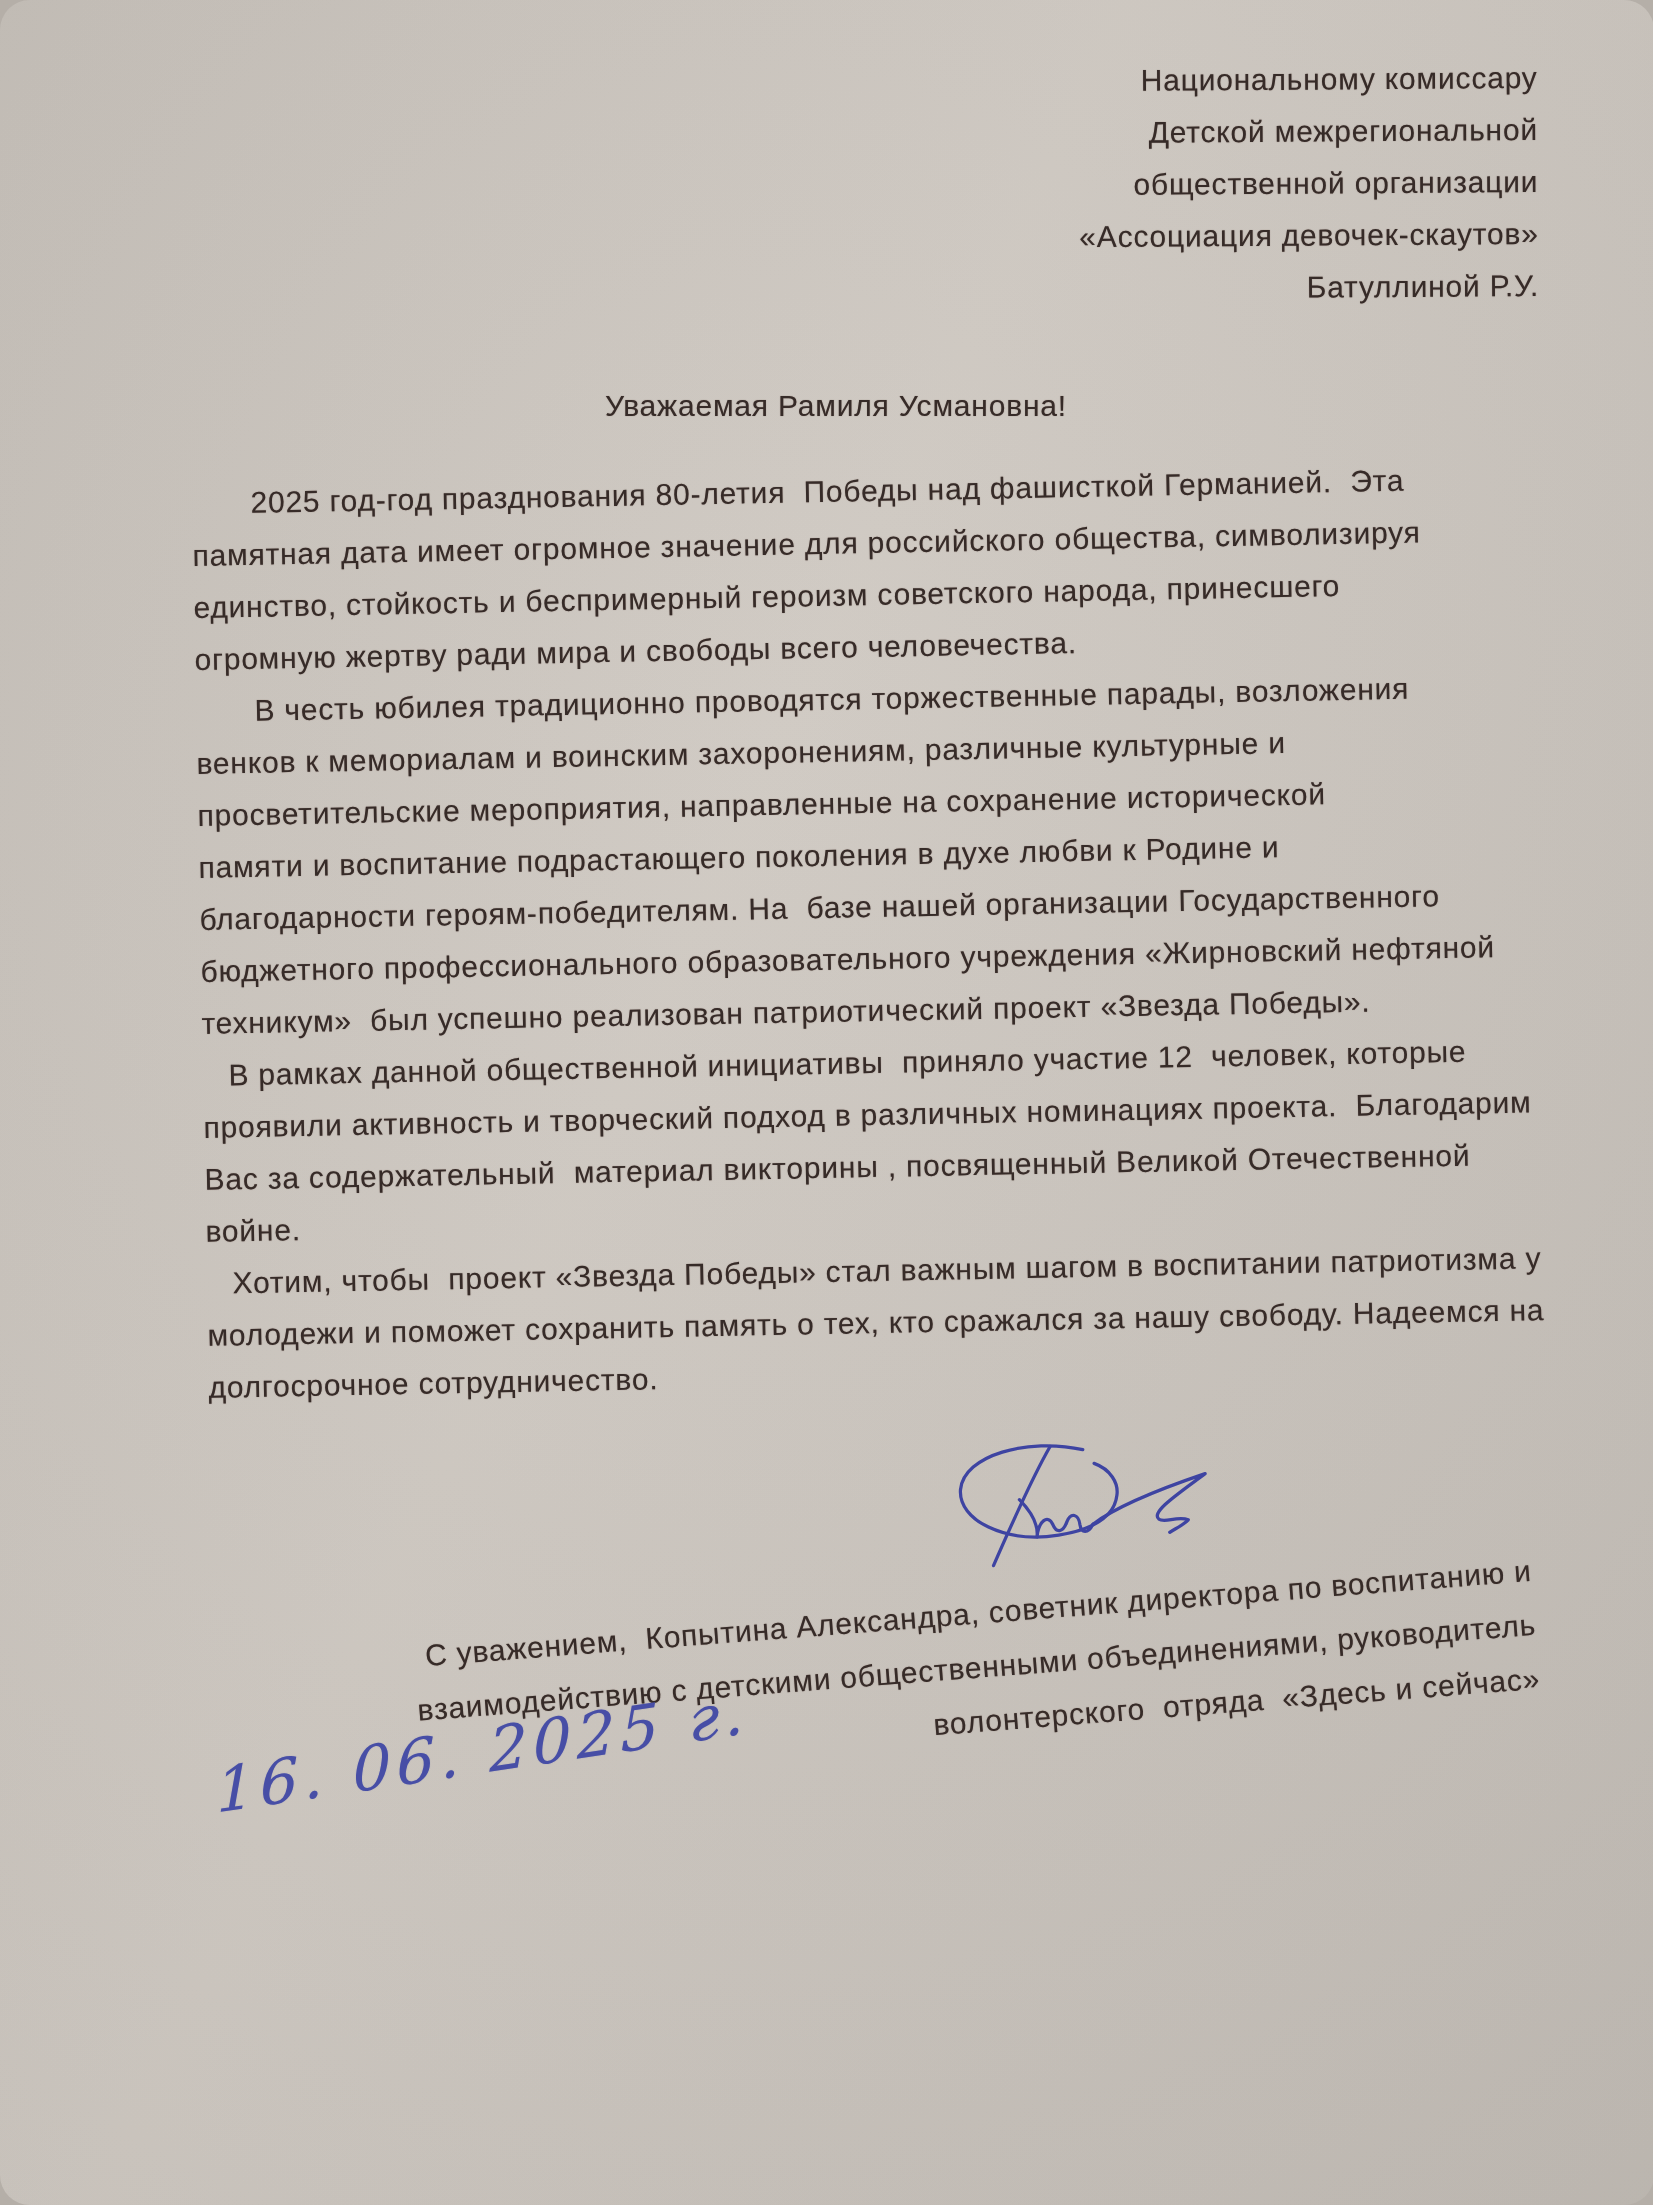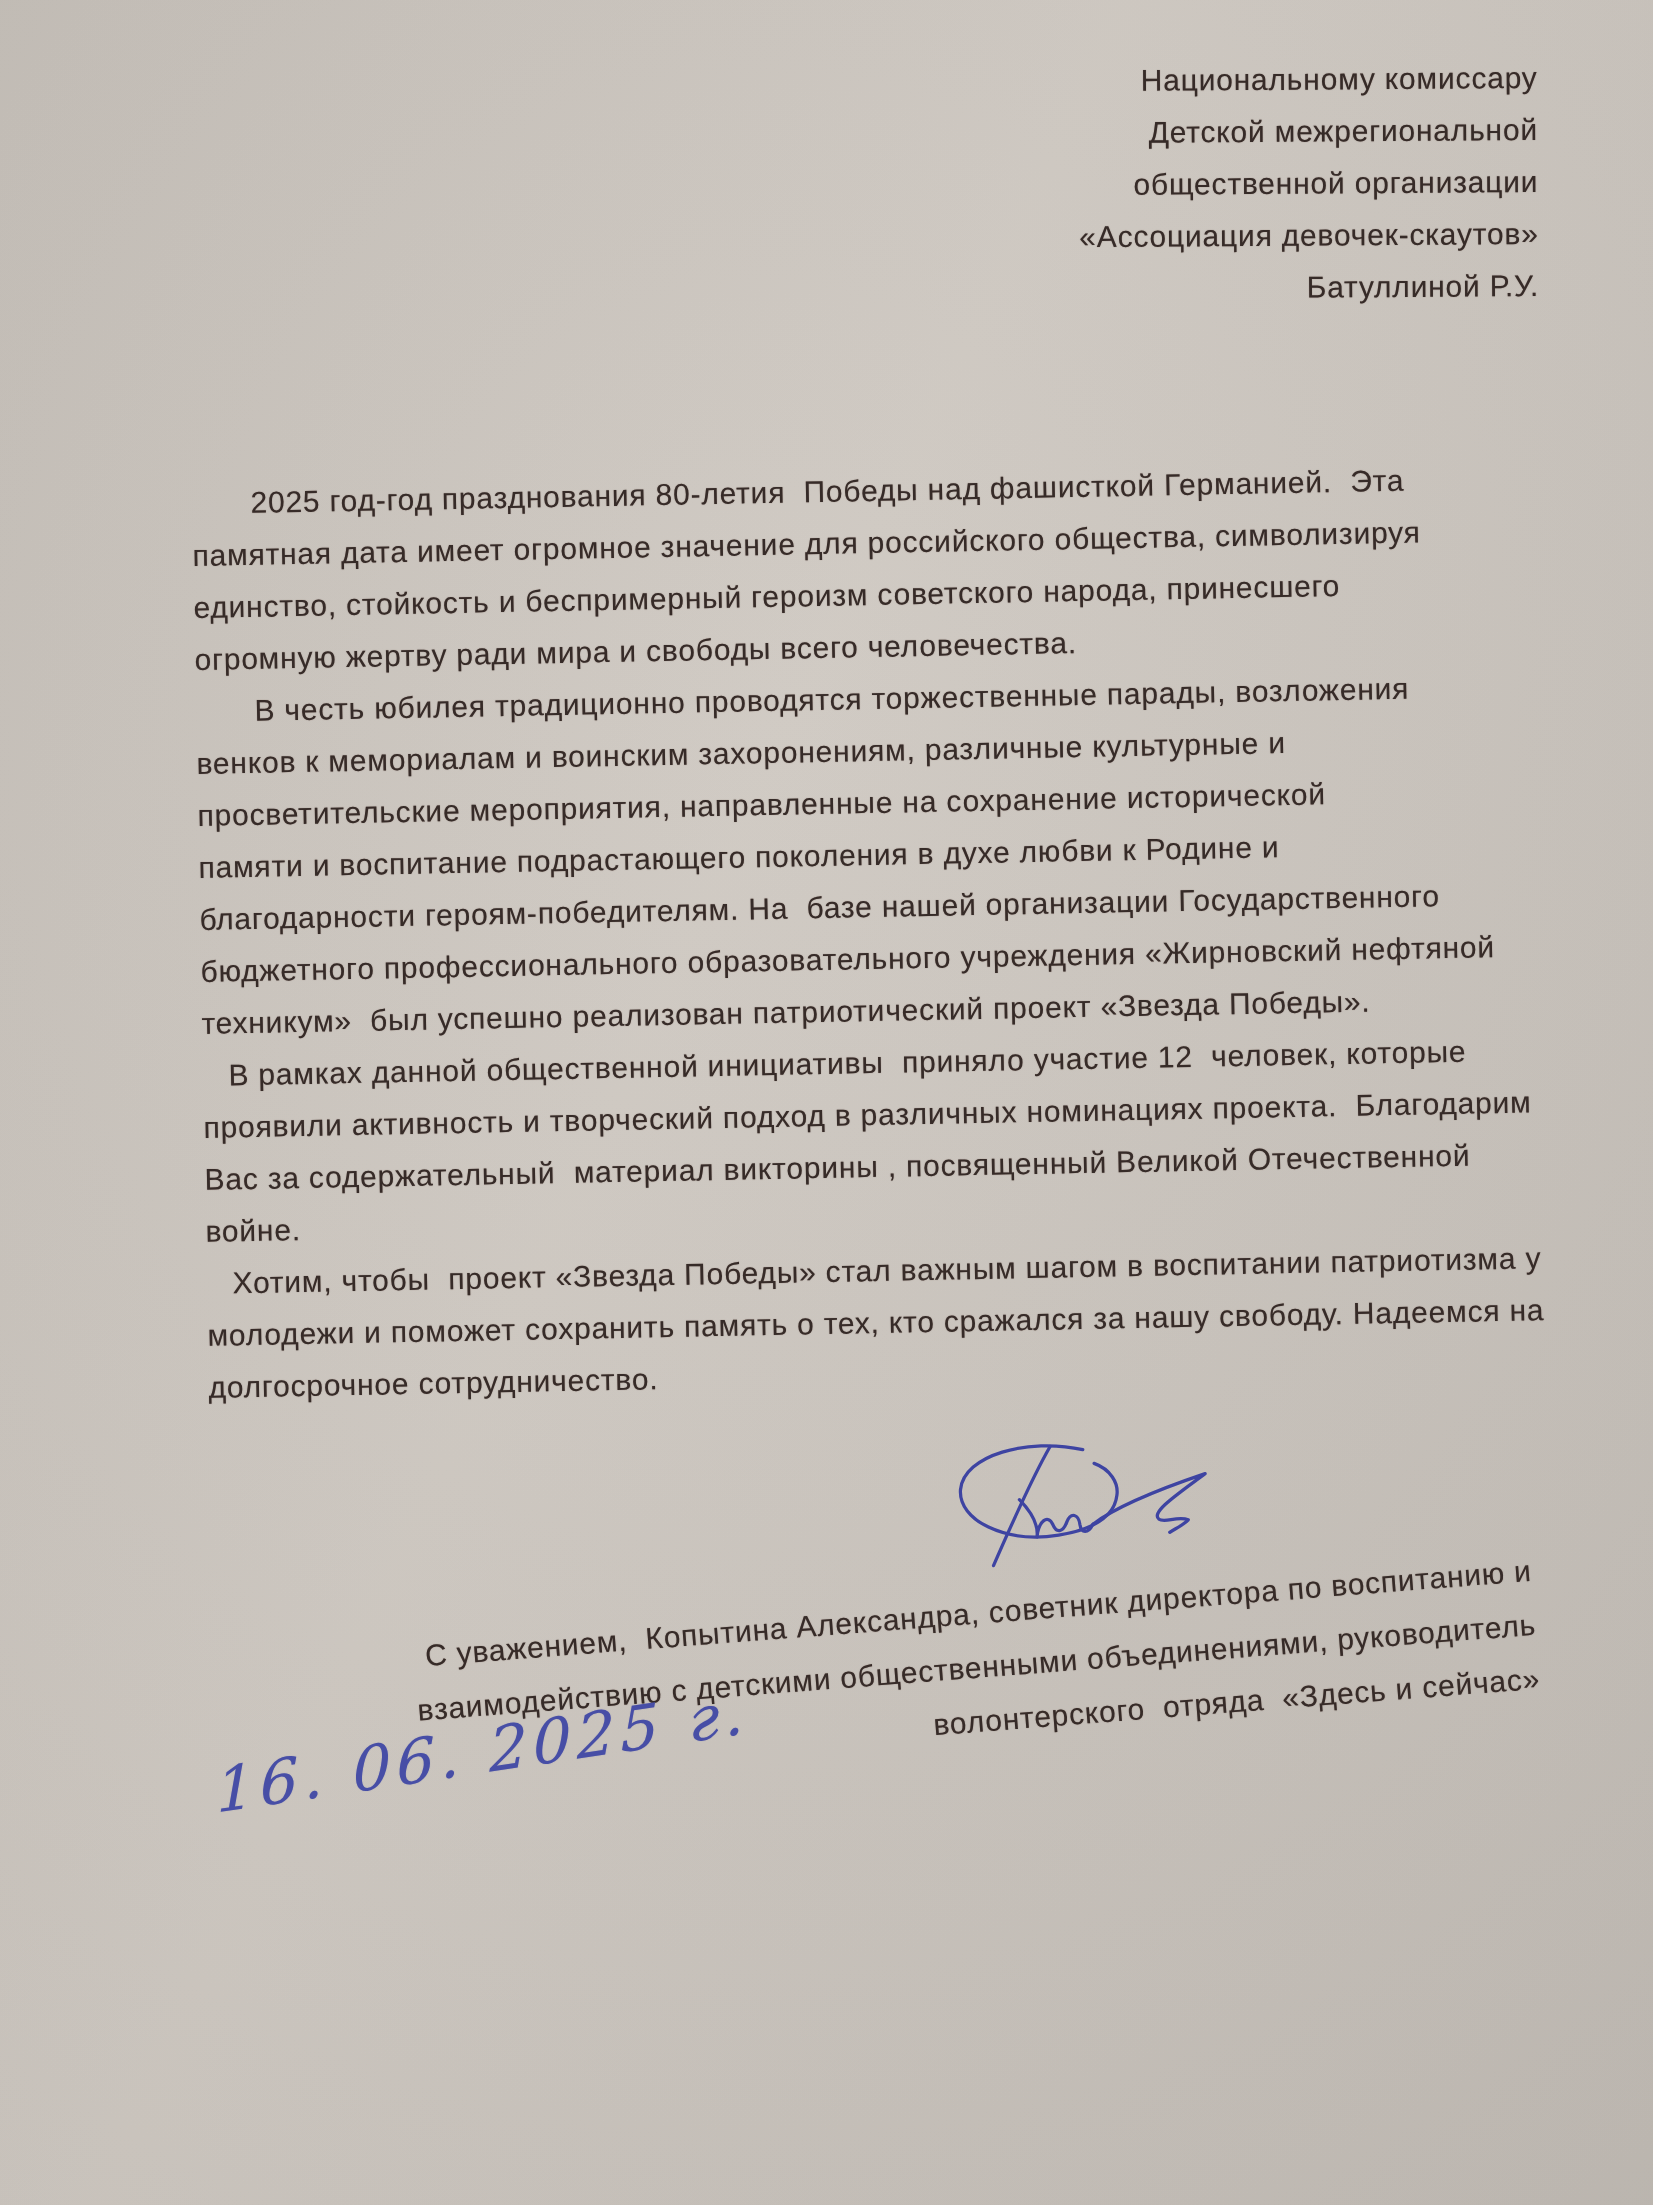--- a/index.html
+++ b/index.html
@@ -9,20 +9,21 @@
   }
   .page {
     position: relative;
     width: 1654px;
     height: 2205px;
     overflow: hidden;
     background:
       radial-gradient(130% 110% at 46% 32%, #cfc9c2 0%, #c9c3bc 52%, #c2bcb5 100%);
     font-family: "Liberation Sans", sans-serif;
     color: #362b28;
+    border-radius: 30px;
   }
   .vignette {
     position: absolute;
     inset: 0;
     background: linear-gradient(115deg, rgba(0,0,0,0.045) 0%, rgba(255,255,255,0.035) 42%, rgba(0,0,0,0.055) 100%);
     pointer-events: none;
   }
   .printed {
     font-size: 30px;
     line-height: 52px;
@@ -102,20 +103,21 @@
   <div class="vignette"></div>
 
   <div class="recipient printed">
     <div class="line">Национальному комиссару</div>
     <div class="line">Детской межрегиональной</div>
     <div class="line">общественной организации</div>
     <div class="line">«Ассоциация девочек-скаутов»</div>
     <div class="line">Батуллиной Р.У.</div>
   </div>
 
+  <div class="salutation printed">Уважаемая Рамиля Усмановна!</div>
 
   <div class="body-text printed">
 
     <div class="para para-indent-lg">
       <div class="line">2025 год-год празднования 80-летия  Победы над фашисткой Германией.  Эта</div>
       <div class="line">памятная дата имеет огромное значение для российского общества, символизируя</div>
       <div class="line">единство, стойкость и беспримерный героизм советского народа, принесшего</div>
       <div class="line">огромную жертву ради мира и свободы всего человечества.</div>
     </div>
 

